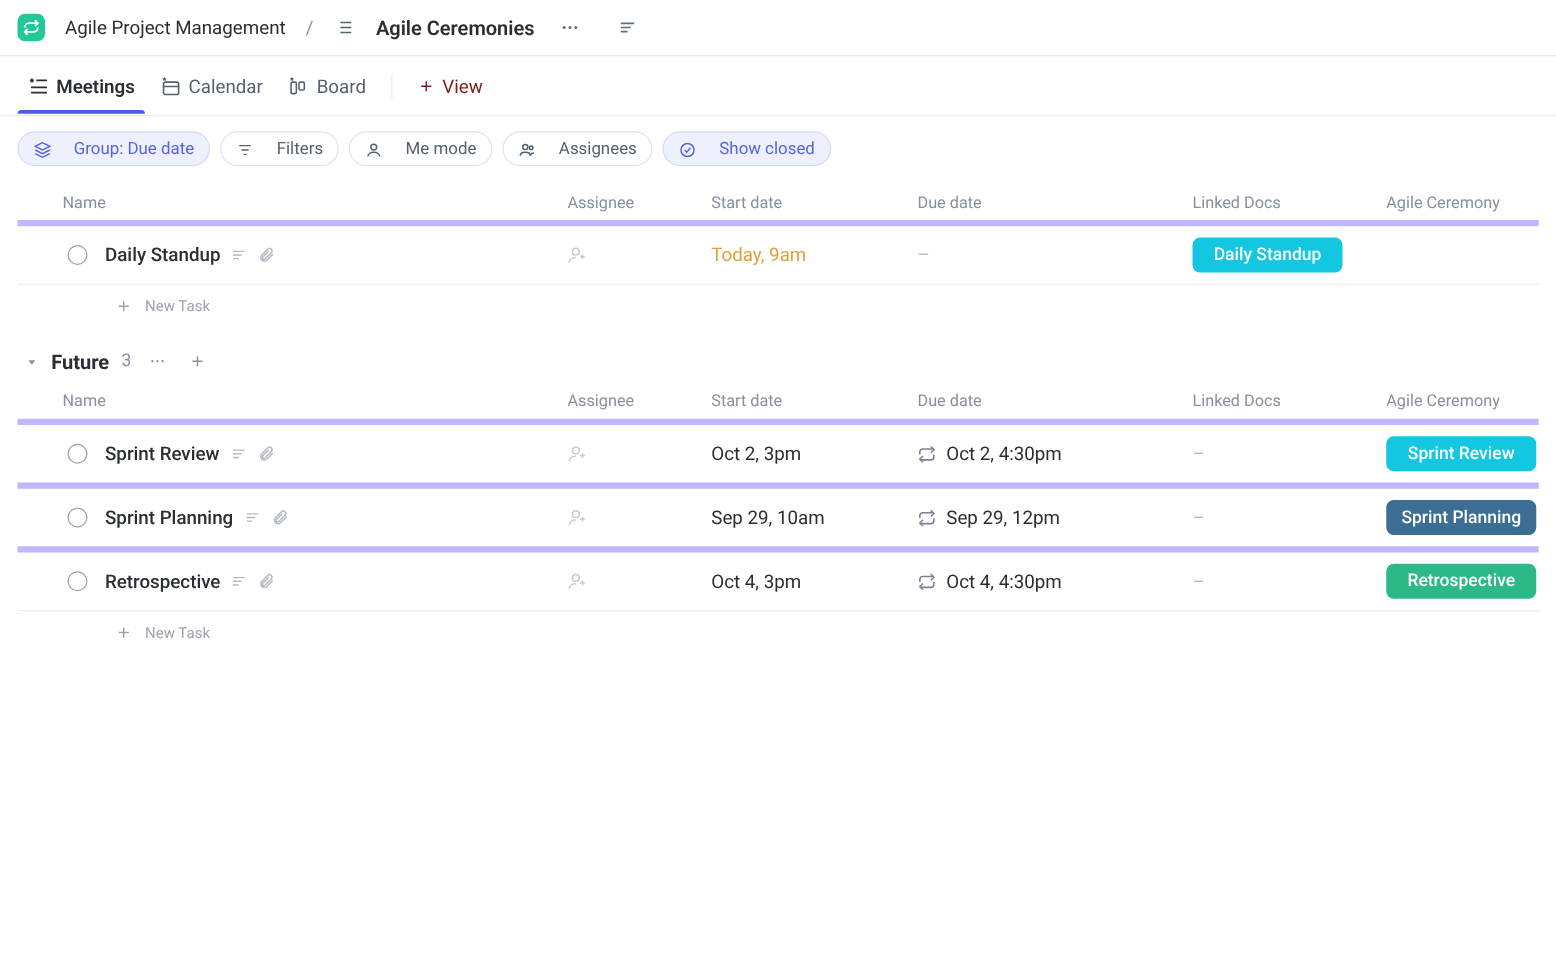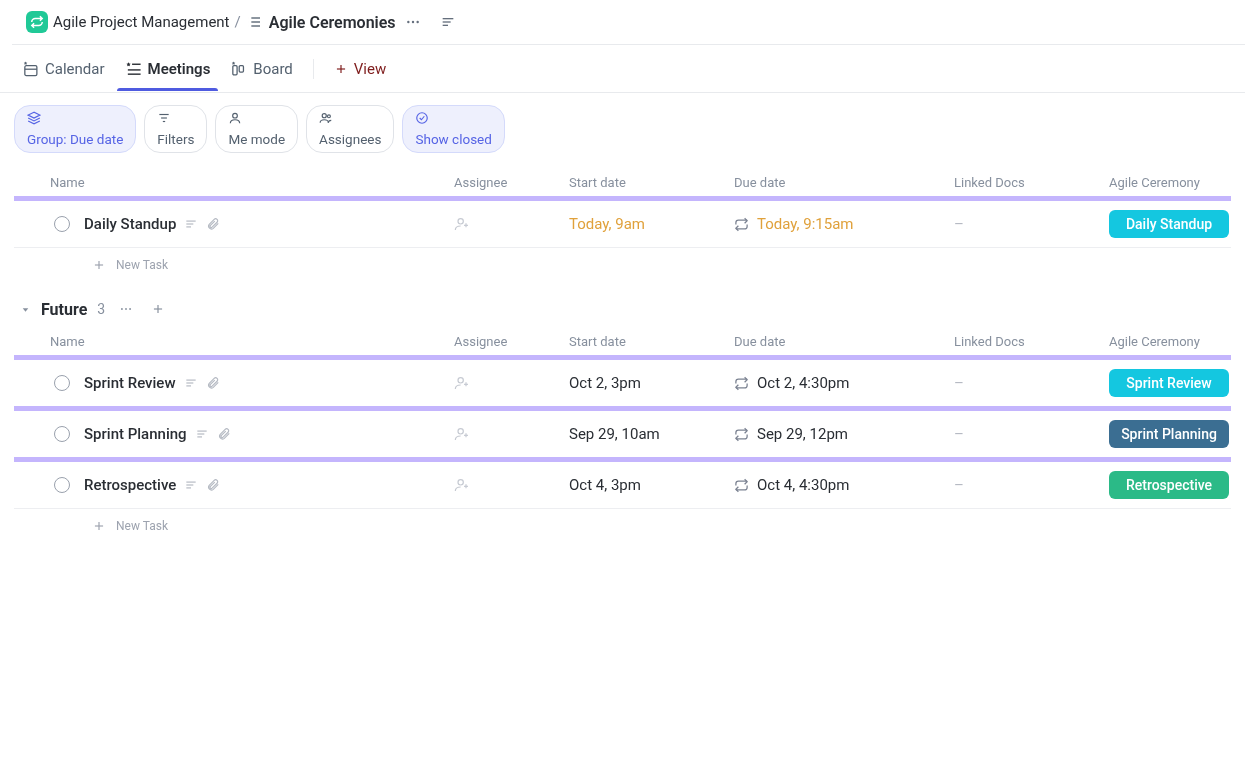--- a/index.html
+++ b/index.html
@@ -1,37 +1,37 @@
 <!DOCTYPE html>
 <html><head>
 <meta charset="utf-8">
 <style>
   * { box-sizing: border-box; margin: 0; padding: 0; }
   body { font-family: -apple-system, BlinkMacSystemFont, "Segoe UI", Roboto, sans-serif; font-size: 14px; color: #2a2e34; background: #fff; }
   
   
-  .topbar { display: flex; align-items: center; padding: 10px 14px; border-bottom: 1px solid #e8eaed; gap: 5px; margin-left: 12px; }
+  .topbar { display: flex; align-items: center; padding: 10px 14px; border-bottom: 1px solid #e8eaed; gap: 16px; }
   .proj-icon { width: 22px; height: 22px; background: #20c997; border-radius: 6px; display: flex; align-items: center; justify-content: center; color: #fff; }
   .crumb-text { font-size: 15px; color: #2a2e34; }
   .crumb-sep { color: #87909e; font-size: 15px; }
   .crumb-list-icon { color: #54616f; font-size: 14px; margin-right: 2px;}
   .crumb-bold { font-weight: 600; font-size: 16px; }
   .icon-btn { color: #656f7d; cursor: pointer; padding: 4px; border-radius: 4px; display:flex; align-items:center;}
   
   
   .viewtabs { display: flex; align-items: center; padding: 0 14px; border-bottom: 1px solid #e8eaed; gap: 4px; height: 48px;}
   .viewtab { display: flex; align-items: center; gap: 6px; padding: 12px 8px; font-size: 15px; color: #54616f; cursor: pointer; position: relative; }
   .viewtab.active { color: #2a2e34; font-weight: 600; }
   .viewtab.active::after { content:""; position:absolute; left:0; right:0; bottom:-1px; height:3px; background:#4f5be0; border-radius:3px 3px 0 0;}
   .tab-sep { width: 1px; height: 20px; background: #e8eaed; margin: 0 8px; }
   .viewtab.add { color: #7f1d1d; }
   
   
   .filterrow { display: flex; align-items: center; gap: 8px; padding: 12px 14px 12px; }
-  .pill { display: inline-flex; align-items: flex-start; gap: 6px; padding: 5px 12px; border-radius: 16px; font-size: 13.5px; cursor: pointer; border: 1px solid #e0e3e8; color: #54616f; background:#fff;flex-direction:column;}
+  .pill { display: inline-flex; align-items: flex-end; gap: 18px; padding: 5px 12px; border-radius: 16px; font-size: 13.5px; cursor: pointer; border: 1px solid #e0e3e8; color: #54616f; background:#fff;}
   .pill.primary { background: #eef0fd; color: #5664e5; border-color: #d4dafb; }
   
   
   .group { padding: 4px 14px 10px; }
   .group-header { display: flex; align-items: center; gap: 10px; padding: 8px 6px; }
   .chev { color: #87909e; font-size: 11px; transform: rotate(0deg);}
   .group-title { font-weight: 700; font-size: 16px; }
   .group-count { color: #87909e; font-size: 14px; }
   
   
@@ -92,40 +92,40 @@
   <span class="icon-btn" style="margin-left:6px">
     <svg width="16" height="16" viewBox="0 0 24 24" fill="none" stroke="currentColor" stroke-width="2">
         <line x1="4" y1="7" x2="20" y2="7"></line>
         <line x1="4" y1="12" x2="16" y2="12"></line>
         <line x1="4" y1="17" x2="12" y2="17"></line>
       </svg>
   </span>
 </div>
 
 <div class="viewtabs">
-  <div class="viewtab">
-    <span>
-      <svg width="17" height="17" viewBox="0 0 24 24" fill="none" stroke="currentColor" stroke-width="1.8">
-          <path d="M5 2l.8 1.6 1.7.2-1.2 1.2.3 1.7L5 6l-1.6.7.3-1.7L2.5 3.8l1.7-.2z" fill="currentColor" stroke="none"></path>
-          <rect x="4" y="8" width="17" height="14" rx="2"></rect>
-          <line x1="4" y1="13" x2="21" y2="13"></line>
-        </svg>
-    </span>
-    <span>Calendar</span>
-  </div>
   <div class="viewtab active">
     <span>
       <svg width="17" height="17" viewBox="0 0 24 24" fill="none" stroke="currentColor" stroke-width="2">
           <path d="M5 3l1 2 2 .3-1.5 1.5.4 2L5 8l-1.9.8.4-2L2 5.3 4 5z" fill="currentColor" stroke="none"></path>
           <line x1="10" y1="6" x2="22" y2="6"></line>
           <line x1="4" y1="14" x2="22" y2="14"></line>
           <line x1="4" y1="20" x2="22" y2="20"></line>
         </svg>
     </span>
     <span>Meetings</span>
+  </div>
+  <div class="viewtab">
+    <span>
+      <svg width="17" height="17" viewBox="0 0 24 24" fill="none" stroke="currentColor" stroke-width="1.8">
+          <path d="M5 2l.8 1.6 1.7.2-1.2 1.2.3 1.7L5 6l-1.6.7.3-1.7L2.5 3.8l1.7-.2z" fill="currentColor" stroke="none"></path>
+          <rect x="4" y="8" width="17" height="14" rx="2"></rect>
+          <line x1="4" y1="13" x2="21" y2="13"></line>
+        </svg>
+    </span>
+    <span>Calendar</span>
   </div>
   <div class="viewtab">
     <span>
       <svg width="17" height="17" viewBox="0 0 24 24" fill="none" stroke="currentColor" stroke-width="1.8">
           <path d="M5 2l.8 1.6 1.7.2-1.2 1.2.3 1.7L5 6l-1.6.7.3-1.7L2.5 3.8l1.7-.2z" fill="currentColor" stroke="none"></path>
           <rect x="4" y="8" width="6" height="13" rx="1.5"></rect>
           <rect x="13" y="8" width="6" height="9" rx="1.5"></rect>
         </svg>
     </span>
     <span>Board</span>
@@ -227,31 +227,20 @@
       </div>
       <div class="cell assignee-cell">
             <svg width="16" height="16" viewBox="0 0 24 24" fill="none" stroke="currentColor" stroke-width="1.8">
               <circle cx="10" cy="8" r="4"></circle>
               <path d="M2 21c0-4 4-6 8-6"></path>
               <line x1="18" y1="11" x2="18" y2="17"></line>
               <line x1="15" y1="14" x2="21" y2="14"></line>
             </svg>
           </div>
       <div class="cell amber">Today, 9am</div>
-      <div class="cell cell-due">
-        <span class="recur-ic amber">
-              <svg width="15" height="15" viewBox="0 0 24 24" fill="none" stroke="currentColor" stroke-width="2">
-                <path d="M17 2l4 4-4 4"></path>
-                <path d="M3 12V9a4 4 0 014-4h14"></path>
-                <path d="M7 22l-4-4 4-4"></path>
-                <path d="M21 12v3a4 4 0 01-4 4H3"></path>
-              </svg>
-            </span>
-        <span class="amber">Today, 9:15am</span>
-      </div>
       <div class="cell linked-dash">–</div>
       <div class="cell">
         <span class="badge badge-cyan">Daily Standup</span>
       </div>
     </div>
     </div>
     <div class="newtask">
       <span>
           <svg width="14" height="14" viewBox="0 0 24 24" fill="none" stroke="currentColor" stroke-width="2">
             <line x1="12" y1="5" x2="12" y2="19"></line>

